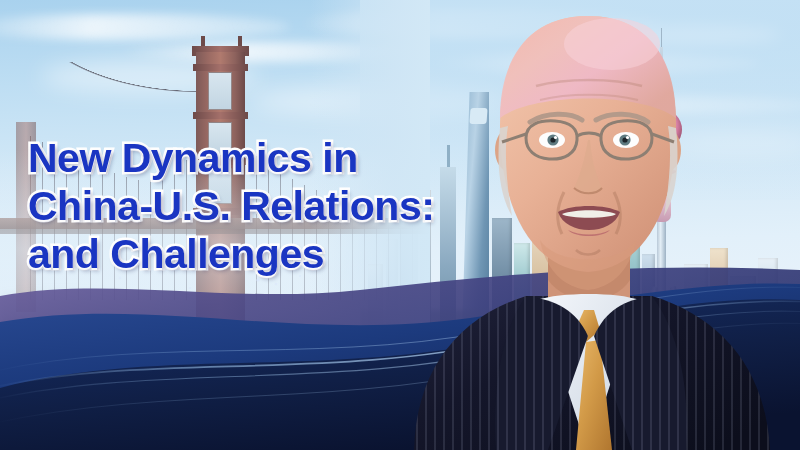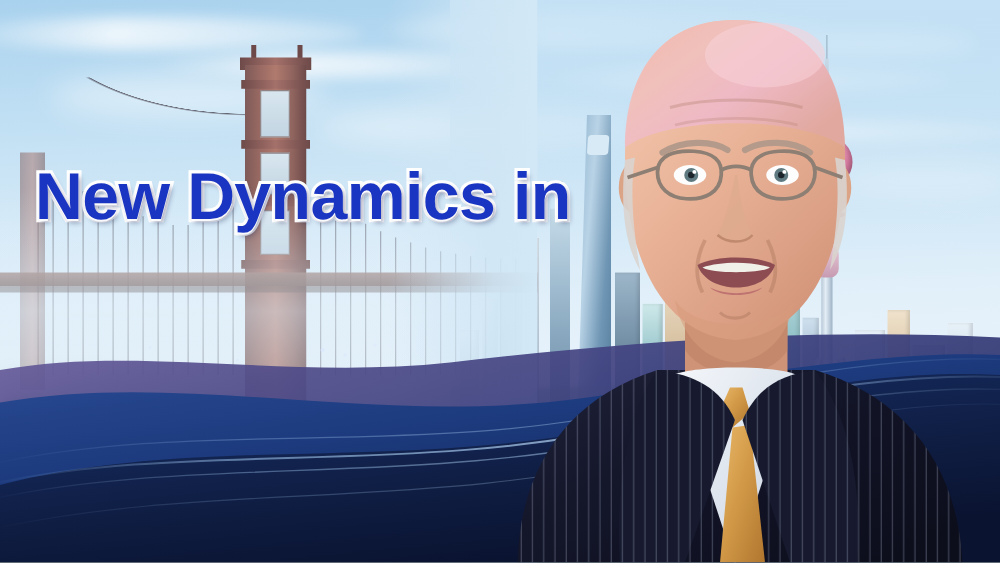--- a/index.html
+++ b/index.html
@@ -187,21 +187,21 @@
 
   
   .speaker { position:absolute; left:380px; top:0; width:420px; height:450px; }
 
   
   .title {
     position:absolute; left:28px; top:134px;
     width:420px;
     font-family:"Liberation Sans", sans-serif;
     font-weight:700;
-    font-size:53px;
+    font-size:41px;
     line-height:48px;
     letter-spacing:-0.5px;
     color:#1a35c2;
     -webkit-text-stroke:5px #ffffff;
     paint-order:stroke fill;
     text-shadow:
       0 2px 0 rgba(255,255,255,.9),
       2px 3px 4px rgba(20,30,80,.35);
     white-space:nowrap;
   }
@@ -475,15 +475,17 @@
       <path d="M182,214 C196,209 222,209 236,214 C230,219 188,219 182,214 Z" fill="#f0efe8"></path>
       <path d="M188,230 C200,236 218,236 230,230 C222,238 196,238 188,230 Z" fill="#b6666b" opacity="0.8"></path>
 
       <path d="M160,240 C176,266 240,266 256,240 C250,272 230,288 208,290 C186,288 166,272 160,240 Z" fill="#d79b7c" opacity="0.55"></path>
       <path d="M196,250 C202,256 214,256 220,250" stroke="rgba(160,110,86,.35)" stroke-width="2.5" fill="none"></path>
     </svg>
   </div>
 
   <div class="title">
     <span class="ln">New Dynamics in</span>
+    <span class="ln">China-U.S. Relations:</span>
+    <span class="ln">and Challenges</span>
   </div>
 
 </div>
 
 </body></html>

